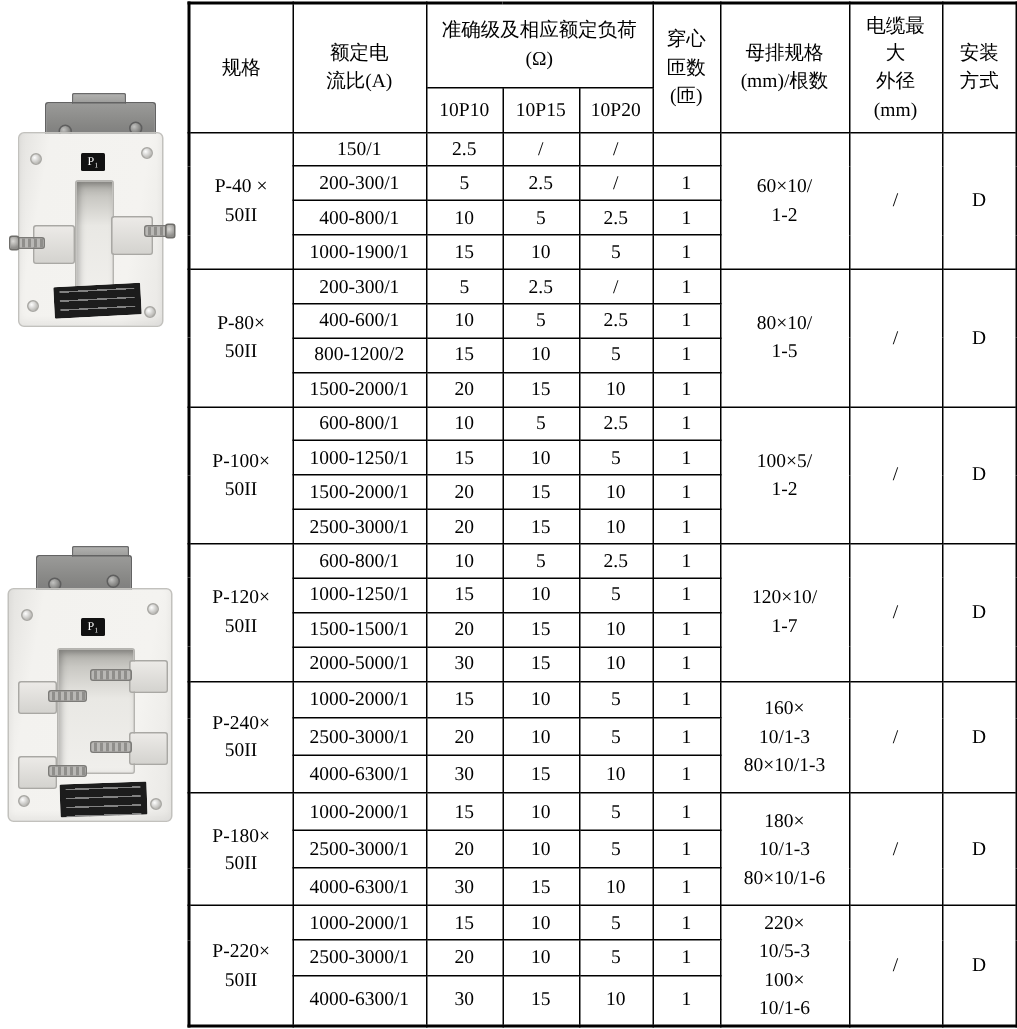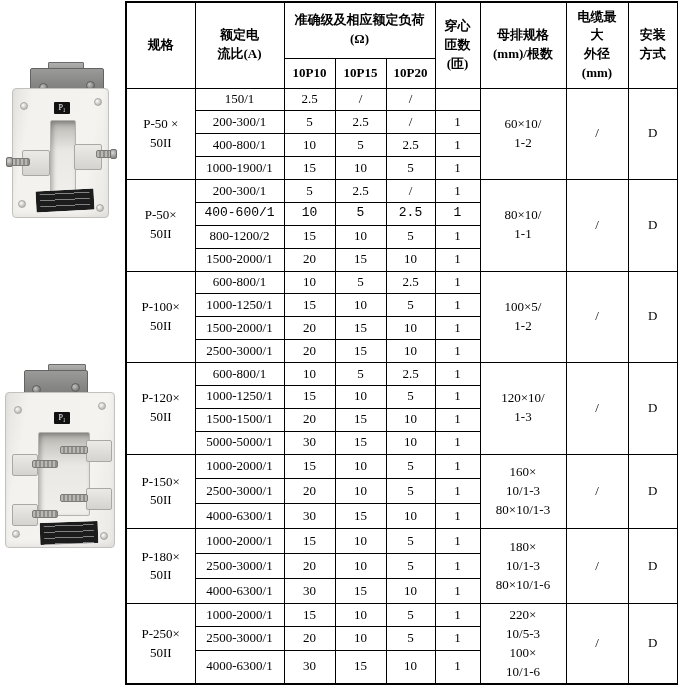--- a/index.html
+++ b/index.html
@@ -20,21 +20,21 @@
     border:2px solid #000;
     font-size:13px;
   }
   .spec-table th, .spec-table td {
     border:1px solid #000;
     text-align:center; vertical-align:middle;
     padding:0 2px;
     white-space:pre-line;
     line-height:1.45;
   }
-  .spec-table thead th { font-weight:bold; font-size:13px; }
+  .spec-table thead th { font-weight:normal; font-size:13px; }
   .spec-table td { font-size:13px; }
   .group-spec { white-space:pre-wrap; line-height:1.9; }
   .busbar { line-height:1.5; }
 
   
   .ct { position:absolute; }
   .ct * { position:absolute; }
   .ct-terminal {
     background:linear-gradient(180deg,#9a9a98,#858583 60%,#78787a);
     border:1px solid #636363; border-radius:2px;
@@ -173,21 +173,21 @@
 方式</th>
     </tr>
     <tr style="height:30px;">
       <th>10P10</th>
       <th>10P15</th>
       <th>10P20</th>
     </tr>
   </thead>
   <tbody>
       <tr style="height: 22px;">
-        <td class="group-spec" rowspan="4">P-50  ×
+        <td class="group-spec" rowspan="4">P-40  ×
 50II</td>
         <td>150/1</td>
         <td>2.5</td>
         <td>/</td>
         <td>/</td>
         <td></td>
         <td class="busbar" rowspan="4">60×10/
 1-2</td>
         <td rowspan="4">/</td>
         <td rowspan="4">D</td>
@@ -207,33 +207,33 @@
         <td>1</td>
       </tr>
       <tr style="height: 22px;">
         <td>1000-1900/1</td>
         <td>15</td>
         <td>10</td>
         <td>5</td>
         <td>1</td>
       </tr>
       <tr style="height: 22px;">
-        <td class="group-spec" rowspan="4">P-50×
+        <td class="group-spec" rowspan="4">P-80×
 50II</td>
         <td>200-300/1</td>
         <td>5</td>
         <td>2.5</td>
         <td>/</td>
         <td>1</td>
         <td class="busbar" rowspan="4">80×10/
-1-1</td>
+1-5</td>
         <td rowspan="4">/</td>
         <td rowspan="4">D</td>
       </tr>
-      <tr style="height: 22px; font-family: Liberation Mono, monospace;">
+      <tr style="height: 22px;">
         <td>400-600/1</td>
         <td>10</td>
         <td>5</td>
         <td>2.5</td>
         <td>1</td>
       </tr>
       <tr style="height: 22px;">
         <td>800-1200/2</td>
         <td>15</td>
         <td>10</td>
@@ -283,47 +283,47 @@
       </tr>
       <tr style="height: 22px;">
         <td class="group-spec" rowspan="4">P-120×
 50II</td>
         <td>600-800/1</td>
         <td>10</td>
         <td>5</td>
         <td>2.5</td>
         <td>1</td>
         <td class="busbar" rowspan="4">120×10/
-1-3</td>
+1-7</td>
         <td rowspan="4">/</td>
         <td rowspan="4">D</td>
       </tr>
       <tr style="height: 22px;">
         <td>1000-1250/1</td>
         <td>15</td>
         <td>10</td>
         <td>5</td>
         <td>1</td>
       </tr>
       <tr style="height: 22px;">
         <td>1500-1500/1</td>
         <td>20</td>
         <td>15</td>
         <td>10</td>
         <td>1</td>
       </tr>
       <tr style="height: 22px;">
-        <td>5000-5000/1</td>
+        <td>2000-5000/1</td>
         <td>30</td>
         <td>15</td>
         <td>10</td>
         <td>1</td>
       </tr>
       <tr style="height: 24px;">
-        <td class="group-spec" rowspan="3">P-150×
+        <td class="group-spec" rowspan="3">P-240×
 50II</td>
         <td>1000-2000/1</td>
         <td>15</td>
         <td>10</td>
         <td>5</td>
         <td>1</td>
         <td class="busbar" rowspan="3">160×
 10/1-3
 80×10/1-3</td>
         <td rowspan="3">/</td>
@@ -365,21 +365,21 @@
         <td>1</td>
       </tr>
       <tr style="height: 24px;">
         <td>4000-6300/1</td>
         <td>30</td>
         <td>15</td>
         <td>10</td>
         <td>1</td>
       </tr>
       <tr style="height: 22px;">
-        <td class="group-spec" rowspan="3">P-250×
+        <td class="group-spec" rowspan="3">P-220×
 50II</td>
         <td>1000-2000/1</td>
         <td>15</td>
         <td>10</td>
         <td>5</td>
         <td>1</td>
         <td class="busbar" rowspan="3">220×
 10/5-3
 100×
 10/1-6</td>

